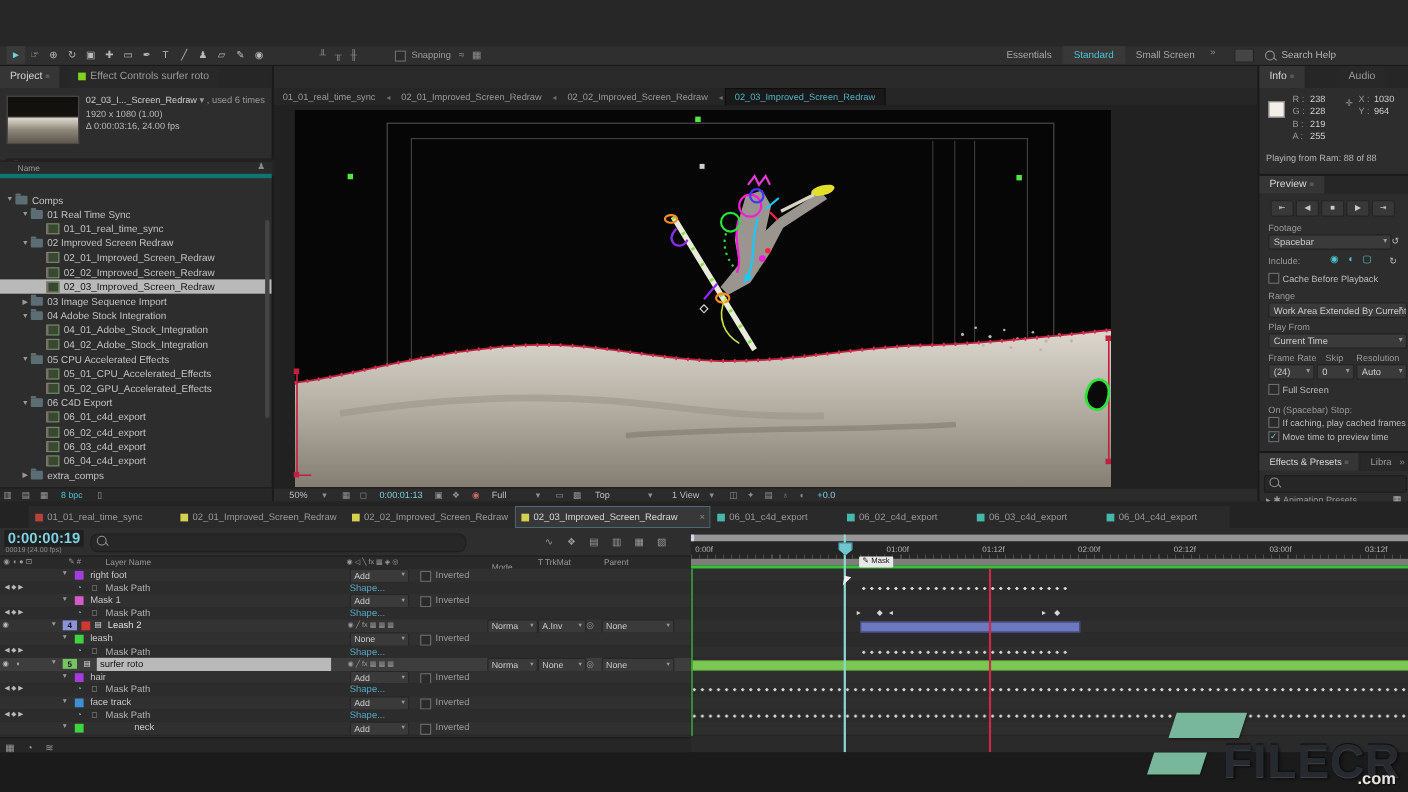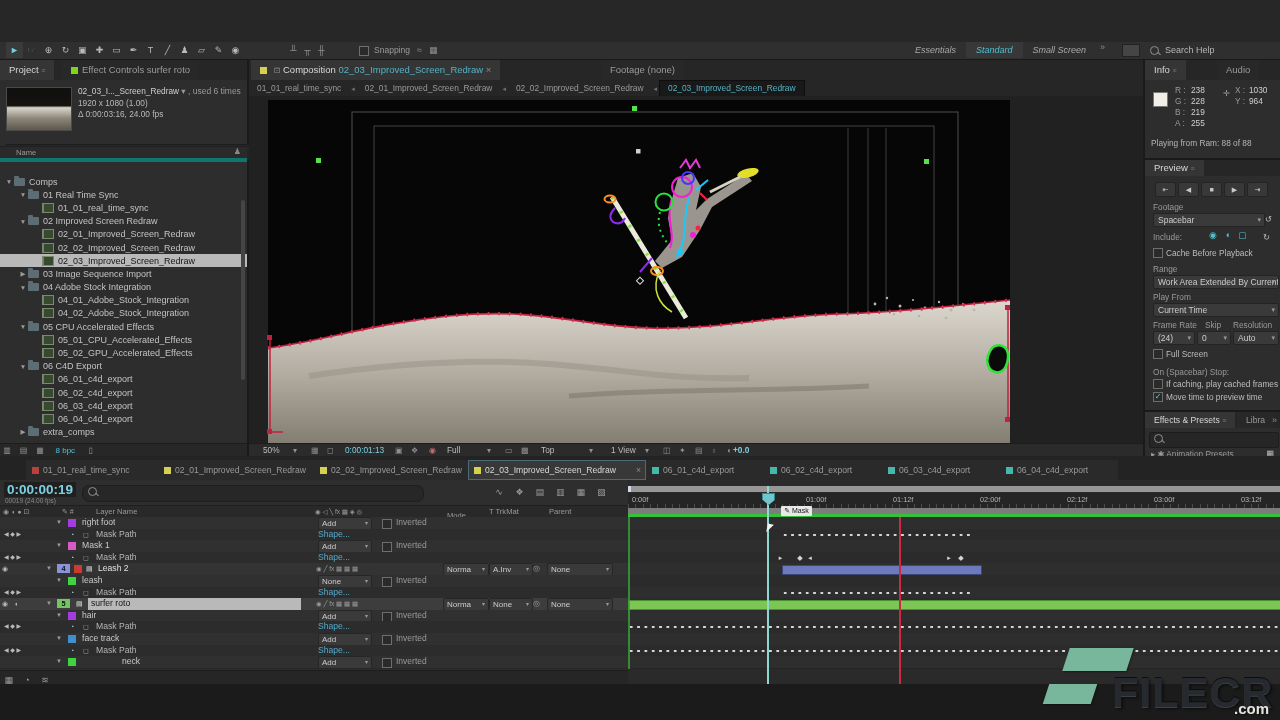--- a/index.html
+++ b/index.html
@@ -99,21 +99,21 @@
 
 <div id="app">
 
   <div class="abs" id="titlebar"></div>
 
   <div class="abs" id="toolbar">
     <span id="tools" style="padding-left:6px;"><span class="tool active">►</span><span class="tool">☞</span><span class="tool">⊕</span><span class="tool">↻</span><span class="tool">▣</span><span class="tool">✚</span><span class="tool">▭</span><span class="tool">✒</span><span class="tool">T</span><span class="tool">╱</span><span class="tool">♟</span><span class="tool">▱</span><span class="tool">✎</span><span class="tool">◉</span></span>
     <span id="aligns" style="padding-left:40px;"><span class="alicon">╨</span><span class="alicon">╥</span><span class="alicon">╫</span></span>
     <span class="chk" style="margin-left:28px;"></span><span class="dimlab">Snapping</span>
     <span id="snapicons"><span class="alicon">≈</span><span class="alicon">▦</span></span>
-    <span id="workspace" style="position:absolute;left:905px;top:0;font-style:italic;"><span class="wsitem">Essentials</span><span class="wsitem active">Standard</span><span class="wsitem">Small Screen</span></span>
+    <span id="workspace" style="position:absolute;left:905px;top:0;"><span class="wsitem">Essentials</span><span class="wsitem active">Standard</span><span class="wsitem">Small Screen</span></span>
     <span style="position:absolute;left:1100px;top:0;color:#8f8f8f;">»</span>
     <span style="position:absolute;left:1122px;top:2px;width:16px;height:11px;background:#454545;border:1px solid #222;"></span>
     <span class="mag" style="position:absolute;left:1150px;top:4px;"></span>
     <span style="position:absolute;left:1165px;top:0;line-height:16px;color:#b5b5b5;">Search Help</span>
   </div>
 
   <div class="abs" id="project">
     <div class="tabbar">
       <div class="ptab active" style="left:0;">
         <span>Project</span>
@@ -241,32 +241,20 @@
     <div class="abs" id="proj-footer">
       <span class="pficon">▥</span>
       <span class="pficon">▤</span>
       <span class="pficon">▦</span>
       <span style="color:#4cc2d4;font-size:8px;padding:0 6px;">8 bpc</span>
       <span class="pficon">▯</span>
     </div>
   </div>
 
   <div class="abs" id="comp">
-    <div class="tabbar">
-      <div class="ptab active" style="left:2px;">
-        <span class="sq" style="background:#d3d14e;"></span>
-        <span style="color:#8f8f8f;font-size:8px;">⊡</span>
-        <span>Composition</span>
-        <span style="color:#54b2c4;">02_03_Improved_Screen_Redraw</span>
-        <span style="color:#8a8a8a;">×</span>
-      </div>
-      <div class="ptab dim" style="left:352px;">
-        <span>Footage (none)</span>
-      </div>
-    </div>
     <div class="abs" style="left:0;top:20px;width:894px;height:16px;background:#262626;border-bottom:1px solid #1c1c1c;" id="crumbs"><span class="crumb">01_01_real_time_sync</span><span class="csep">◂</span><span class="crumb">02_01_Improved_Screen_Redraw</span><span class="csep">◂</span><span class="crumb">02_02_Improved_Screen_Redraw</span><span class="csep">◂</span><span class="crumb active">02_03_Improved_Screen_Redraw</span></div>
 
     <div class="abs" id="viewer">
       <svg width="894" height="347" viewBox="0 0 894 347">
         <defs>
           <linearGradient id="wgrad" x1="0" y1="0" x2="0" y2="1">
             <stop offset="0" stop-color="#ddd8cf"></stop>
               <stop offset="0.5" stop-color="#b3ada2"></stop>
               <stop offset="1" stop-color="#847d72"></stop>
           </linearGradient>
@@ -366,21 +354,21 @@
       <span class="vicon" style="left:272px;">▩</span>
       <span class="vitem" style="left:292px;">Top</span>
       <span class="vicon" style="left:340px;">▾</span>
       <span class="vitem" style="left:362px;">1 View</span>
       <span class="vicon" style="left:396px;">▾</span>
       <span class="vicon" style="left:414px;">◫</span>
       <span class="vicon" style="left:430px;">✦</span>
       <span class="vicon" style="left:446px;">▤</span>
       <span class="vicon" style="left:462px;">♁</span>
       <span class="vicon" style="left:478px;">◐</span>
-      <span class="vitem" style="left:484px;color:#7fd0e0;font-weight:bold;">+0.0</span>
+      <span class="vitem" style="left:494px;color:#7fd0e0;">+0.0</span>
     </div>
   </div>
 
   <div class="rpanel" style="top:60px;height:98px;">
     <div class="tabbar">
       <div class="ptab active" style="left:0;">
         <span>Info</span>
         <span style="color:#777;font-size:7px;">≡</span>
       </div>
       <div class="ptab dim" style="left:72px;">

